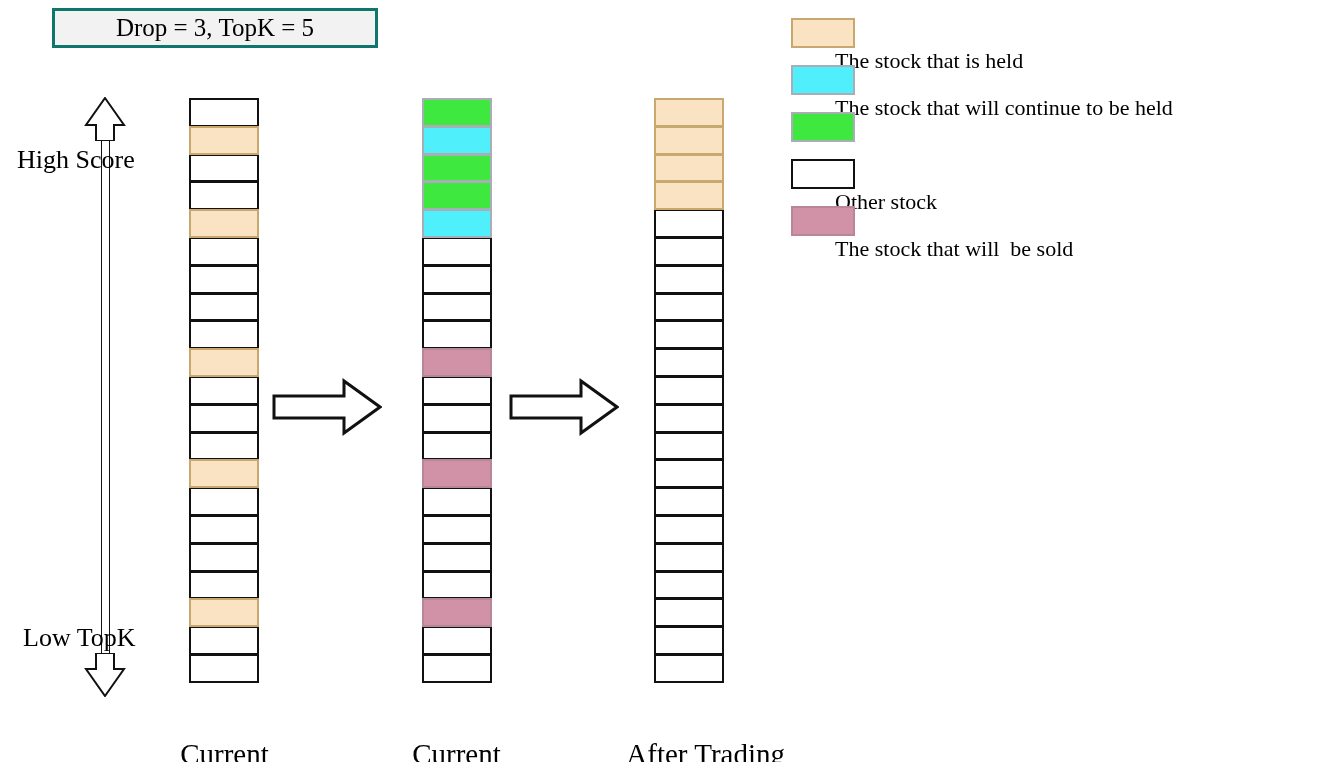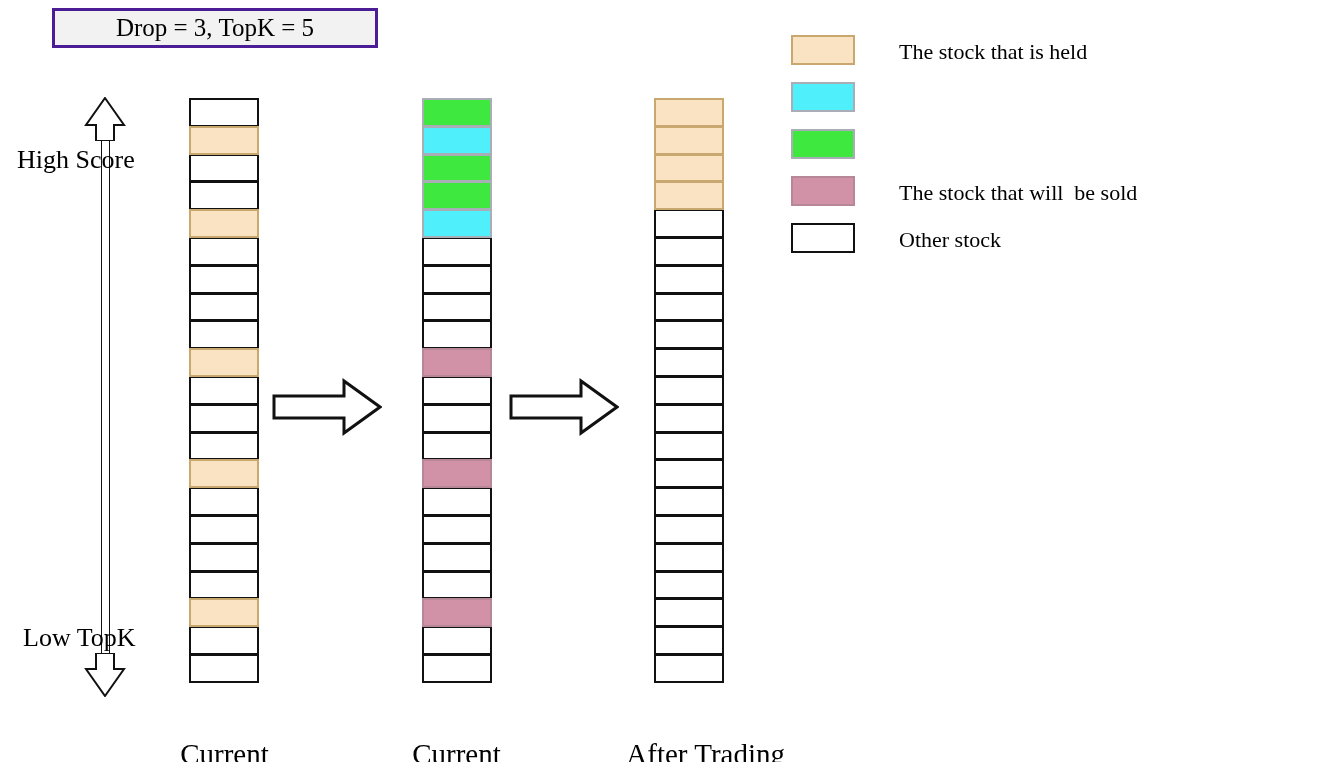--- a/index.html
+++ b/index.html
@@ -9,21 +9,21 @@
     background:#ffffff;
     font-family:"Liberation Serif","DejaVu Serif",serif;
     position:relative;
     overflow:hidden;
   }
   .stage{position:absolute;left:0;top:0;width:1329px;height:762px;}
 
   
   #title-box{
     position:absolute;left:52px;top:8px;width:326px;height:40px;
-    border:3px solid #4c1d95;
+    border:3px solid #0f766e;
     background:#f2f2f2;
     display:flex;align-items:center;justify-content:center;
     font-size:25px;color:#000;
     box-sizing:border-box;
   }
 
   
   #score-axis{position:absolute;left:51px;top:95px;width:120px;height:620px;}
   .axis-line{
     position:absolute;left:0;top:0;width:1px;height:100%;
@@ -70,21 +70,21 @@
   #label-after{left:595px;top:718px;width:190px;text-align:right;}
 
   
   .flow-arrow{position:absolute;width:110px;height:58px;}
   #flow-arrow-1{left:272px;top:378px;}
   #flow-arrow-2{left:509px;top:378px;}
 
   
   #legend{position:absolute;left:791px;top:18px;width:520px;}
   .legend-row{
-    display:flex;align-items:flex-end;height:47px;
+    display:flex;align-items:flex-start;height:47px;flex-direction:column;
   }
   .legend-swatch{
     width:64px;height:30px;box-sizing:border-box;
     border:2px solid #a9adb5;flex:0 0 auto;
   }
   .legend-swatch.held{background:#fae3c3;border-color:#c9a870;}
   .legend-swatch.keep{background:#4ff0fc;border-color:#a9adb5;}
   .legend-swatch.buy{background:#3ee83e;border-color:#a9adb5;}
   .legend-swatch.sell{background:#d191a6;border-color:#b78798;}
   .legend-swatch.other{background:#ffffff;border-color:#111;}
@@ -198,27 +198,28 @@
     <path d="M2 18 L72 18 L72 3 L108 29 L72 55 L72 40 L2 40 Z" fill="#ffffff" stroke="#111111" stroke-width="3" stroke-linejoin="miter"></path>
   </svg>
 
   <div id="legend">
       <div class="legend-row">
         <div class="legend-swatch held"></div>
         <div class="legend-text">The stock that is held</div>
       </div>
       <div class="legend-row">
         <div class="legend-swatch keep"></div>
+        <div class="legend-text">The stock that will continue to be held</div>
       </div>
       <div class="legend-row">
         <div class="legend-swatch buy"></div>
+      </div>
+      <div class="legend-row">
+        <div class="legend-swatch other"></div>
+        <div class="legend-text">Other stock</div>
       </div>
       <div class="legend-row">
         <div class="legend-swatch sell"></div>
         <div class="legend-text">The stock that will  be sold</div>
       </div>
-      <div class="legend-row">
-        <div class="legend-swatch other"></div>
-        <div class="legend-text">Other stock</div>
-      </div>
     </div>
 
 </div>
 
 </body></html>

